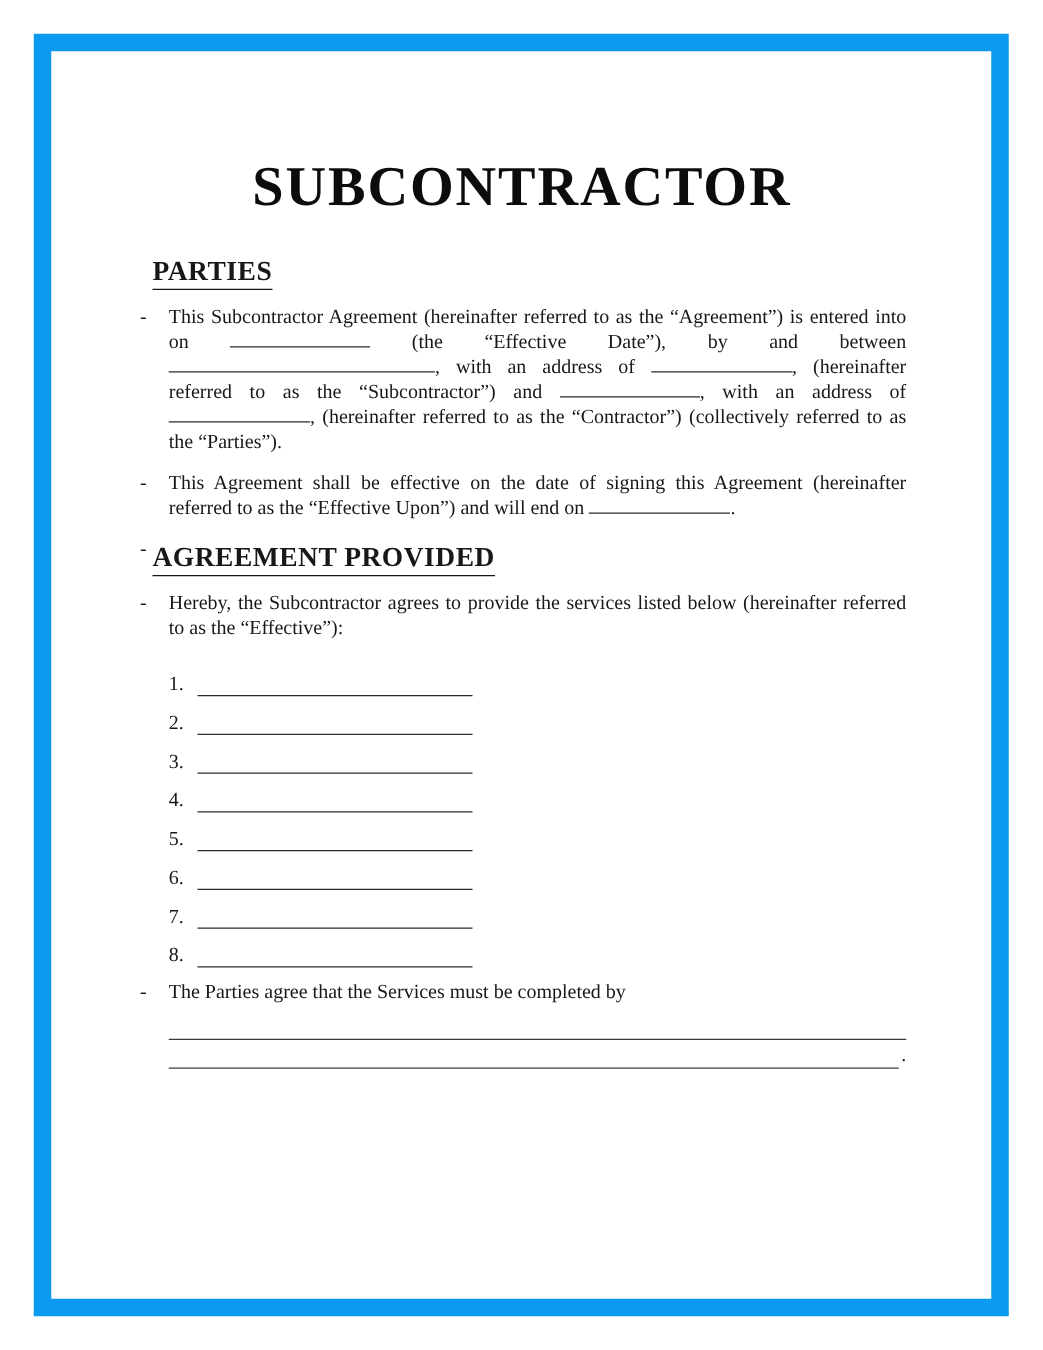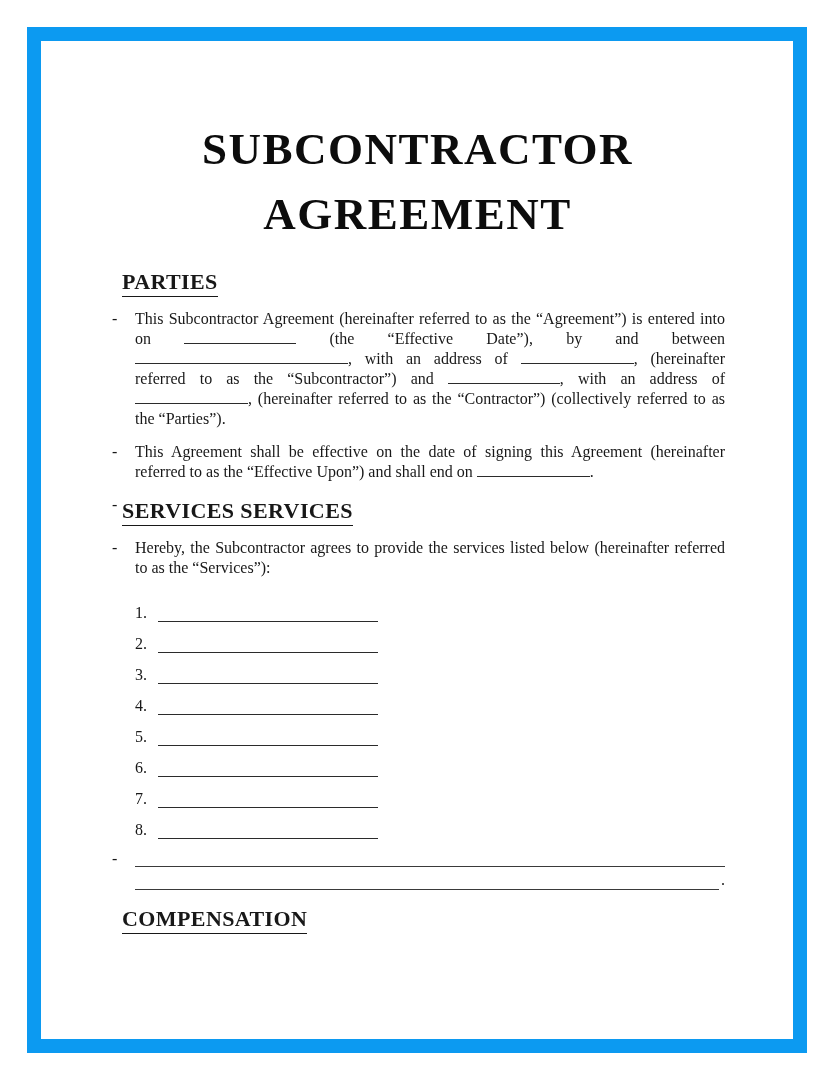--- a/index.html
+++ b/index.html
@@ -106,46 +106,45 @@
 </style>
 </head>
 <body>
 
 <div class="canvas">
   <div class="frame">
     <div class="content">
 
       <h1 class="doc-title">
         <span>SUBCONTRACTOR</span>
-        <span>AGREEMENT</span>
       </h1>
 
       <div class="sec-heading">
         <span class="hd">PARTIES</span>
       </div>
 
       <p class="bullet">
         <span class="dash">-</span><span><span>This Subcontractor Agreement (hereinafter referred to as the </span><span class="b">“Agreement”</span><span>) is entered into on </span><span class="blank" style="width: 112px;"></span><span> (the </span><span class="b">“Effective Date”</span><span>), by and between </span><span class="blank" style="width: 213px;"></span><span>, with an address of </span><span class="blank" style="width: 113px;"></span><span>, (hereinafter referred to as the </span><span class="b">“Subcontractor”</span><span>) and </span><span class="blank" style="width: 112px;"></span><span>, with an address of </span><span class="blank" style="width: 113px;"></span><span>, (hereinafter referred to as the </span><span class="b">“Contractor”</span><span>) (collectively referred to as the </span><span class="b">“Parties”</span><span>).</span></span>
       </p>
 
 
       <p class="bullet">
-        <span class="dash">-</span><span><span>This Agreement shall be effective on the date of signing this Agreement (hereinafter referred to as the “</span><span class="b">Effective Upon</span><span>”) and shall end on </span><span class="blank" style="width: 113px;"></span><span>.</span></span>
+        <span class="dash">-</span><span><span>This Agreement shall be effective on the date of signing this Agreement (hereinafter referred to as the “</span><span class="b">Effective Upon</span><span>”) and will end on </span><span class="blank" style="width: 113px;"></span><span>.</span></span>
       </p>
 
       <p class="bullet">
         <span class="dash">-</span>
       </p>
 
       <div class="sec-heading">
-        <span class="hd">SERVICES SERVICES</span>
+        <span class="hd">AGREEMENT PROVIDED</span>
       </div>
 
       <p class="bullet">
-        <span class="dash">-</span><span><span>Hereby, the Subcontractor agrees to provide the services listed below (hereinafter referred to as the “</span><span class="b">Services</span><span>”):</span></span>
+        <span class="dash">-</span><span><span>Hereby, the Subcontractor agrees to provide the services listed below (hereinafter referred to as the “</span><span class="b">Effective</span><span>”):</span></span>
       </p>
 
       <div class="svc-list">
           <div class="svc-row">
             <span class="svc-num">1.</span>
             <span class="svc-line"></span>
           </div>
           <div class="svc-row">
             <span class="svc-num">2.</span>
             <span class="svc-line"></span>
@@ -170,30 +169,27 @@
             <span class="svc-num">7.</span>
             <span class="svc-line"></span>
           </div>
           <div class="svc-row">
             <span class="svc-num">8.</span>
             <span class="svc-line"></span>
           </div>
         </div>
 
       <p class="bullet completed">
-        <span class="dash">-</span>
+        <span class="dash">-</span><span><span>The Parties agree that the Services must be completed by</span></span>
       </p>
 
       <div class="rule-row first">
         <span class="rule"></span>
       </div>
       <div class="rule-row second">
         <span class="rule"></span>
         <span class="punct">.</span>
       </div>
 
-      <div class="sec-heading">
-        <span class="hd">COMPENSATION</span>
-      </div>
 
     </div>
   </div>
 </div>
 
 </body></html>

